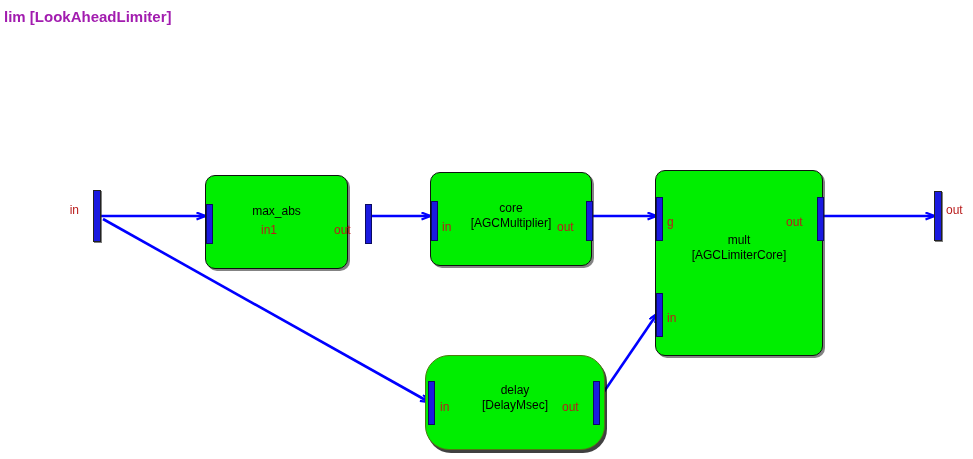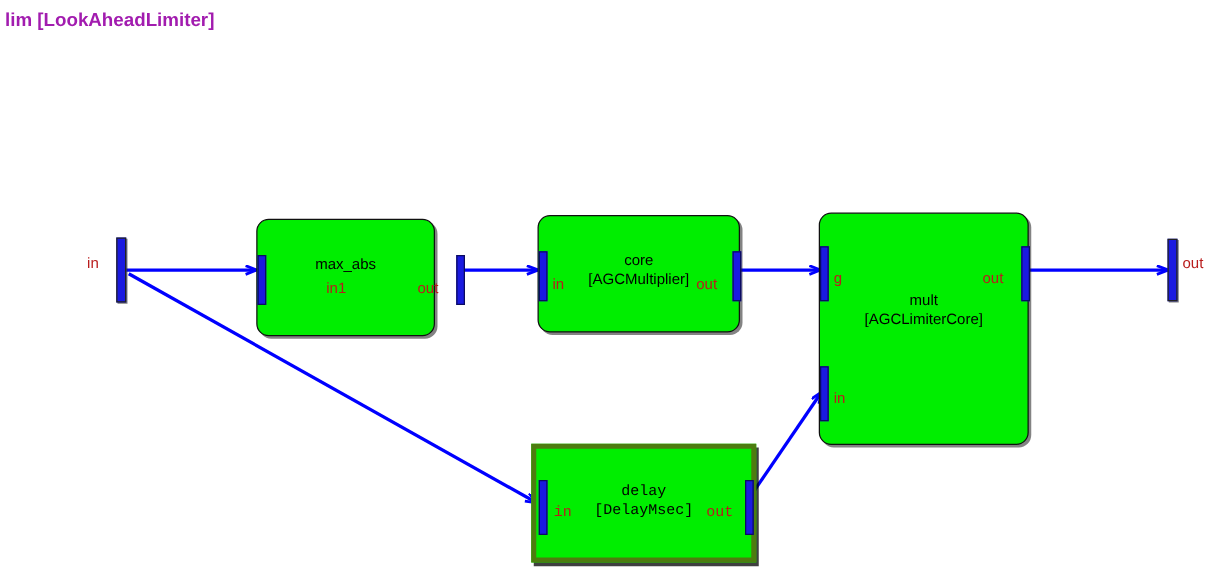--- a/index.html
+++ b/index.html
@@ -34,24 +34,23 @@
   }
   .block {
     position: absolute;
     background: #00ee00;
     border: 1px solid #101010;
     border-radius: 10px;
     box-sizing: border-box;
     box-shadow: 2px 2px 0 rgba(30,30,30,0.55);
   }
   .block.selected {
-    border: 4px solid #4d7c0f;
-    border-radius: 0;
+    border: 1px solid #4d7c0f;
+    border-radius: 24px;
     box-shadow: 2px 3px 0 rgba(0,0,0,0.75);
-    font-family: Liberation Mono, monospace;
   }
   .block-label {
     position: absolute;
     left: 0;
     right: 0;
     text-align: center;
     font-size: 12px;
     color: #000000;
     line-height: 15px;
     pointer-events: none;

